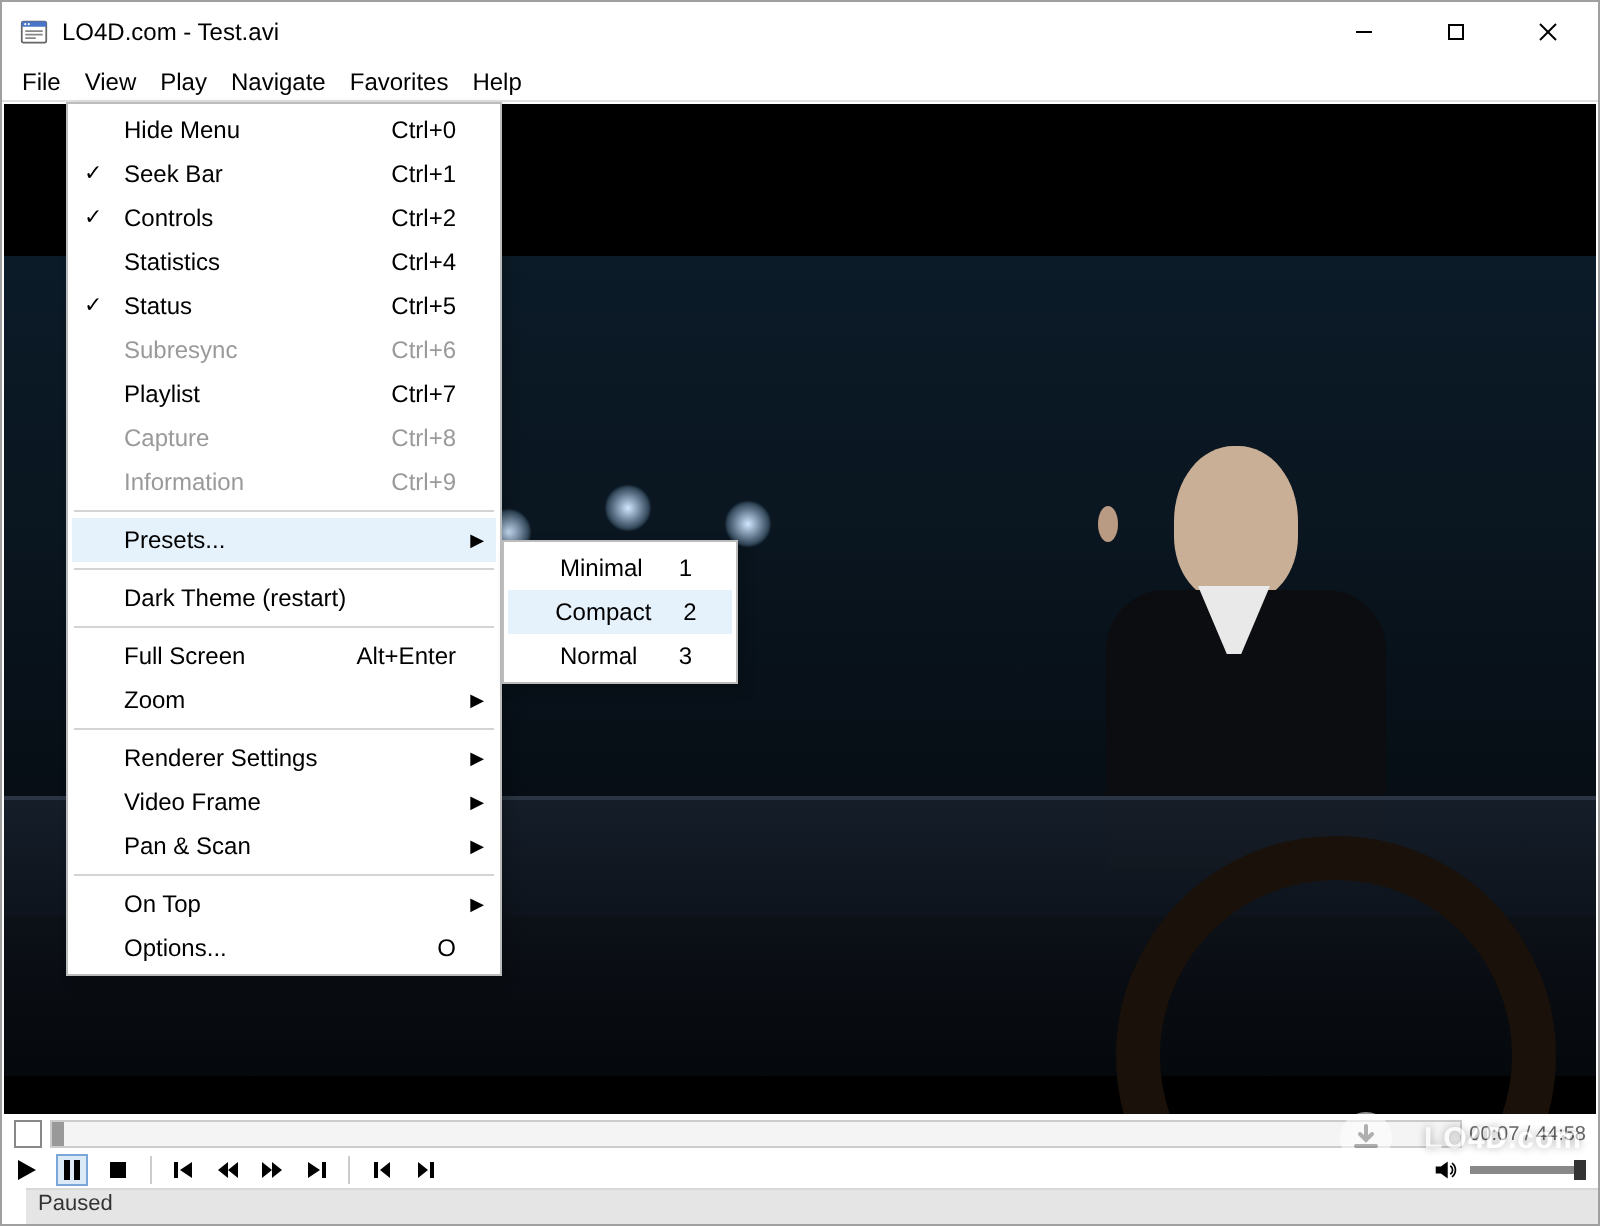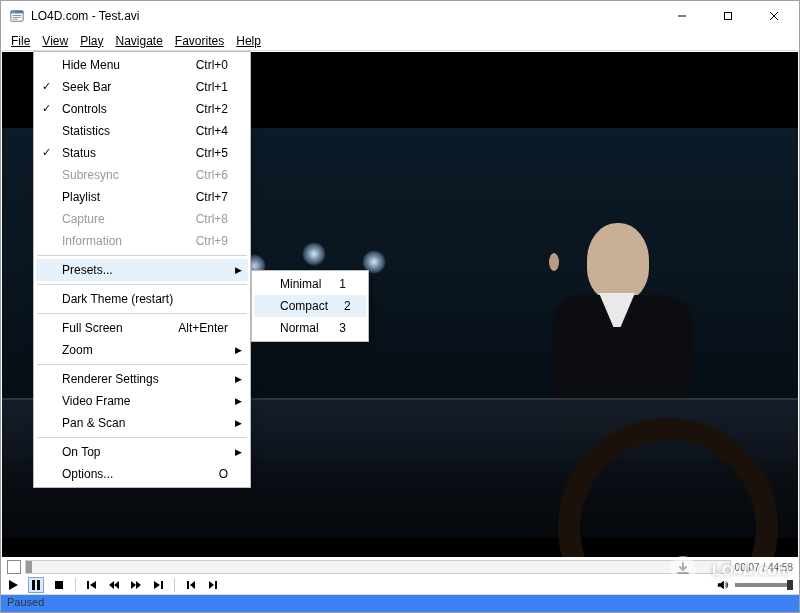--- a/index.html
+++ b/index.html
@@ -6,21 +6,21 @@
 body { width: 800px; height: 613px; overflow: hidden; background: #d0d0d0; }
 .window { width: 800px; height: 613px; background: #fff; border: 1px solid #a0a0a0; border-radius: 0; overflow: hidden; position: relative; }
 .titlebar { height: 30px; display: flex; align-items: center; padding: 0 2px 0 8px; background: #fff; }
 .app-icon { width: 16px; height: 16px; margin-right: 6px; display: inline-flex; align-items: center; justify-content: center; }
 .app-icon svg { width: 14px; height: 14px; }
 .title-text { font-size: 12px; color: #000; flex: 0 0 auto; }
 .title-spacer { flex: 1; }
 .win-btn { width: 46px; height: 30px; display: flex; align-items: center; justify-content: center; }
 .win-btn svg { width: 10px; height: 10px; }
 .menubar { height: 20px; background: #fff; display: flex; align-items: center; padding: 0 4px; border-bottom: 1px solid #e0e0e0; font-size: 12px; }
-.menubar-item { padding: 2px 6px; cursor: default; text-decoration: underline; }
+.menubar-item { padding: 2px 6px; cursor: default; }
 .video-area { position: absolute; top: 51px; left: 1px; right: 1px; bottom: 55px; background: #000; overflow: hidden; }
 .video-content { position: absolute; top: 76px; left: 0; right: 0; height: 330px; background: linear-gradient(180deg, #0b1b28 0%, #0a1620 40%, #050a10 100%); }
 .man { position:absolute; right:115px; top:95px; width:130px; height:200px; }
 .head { width:62px; height:78px; background:#c9af96; border-radius:48% 48% 42% 42%; position:absolute; left:34px; top:0; }
 .ear { position:absolute; width:10px; height:18px; background:#b99a82; border-radius:50%; left:-4px; top:30px;}
 .torso { position:absolute; top:72px; left:0; width:140px; height:140px; background:#0c0d10; border-radius:30px 30px 0 0;}
 .collar { position:absolute; top:70px; left:46px; width:36px; height:34px; background:#e9e9e9; clip-path: polygon(0 0,100% 0,60% 100%,40% 100%);}
 .lights { position:absolute; top:100px; left:40px; right:300px; height:60px;}
 .lights span { position:absolute; width:24px; height:24px; border-radius:50%; background: radial-gradient(circle,#cfe6ff 0%, rgba(150,190,230,0.3) 60%, transparent 70%); }
 .windshield { position:absolute; left:0; right:0; top:270px; height:140px; background: linear-gradient(180deg, rgba(30,40,55,0.6), rgba(5,8,12,0.95)); border-top:2px solid #2a3442;}
@@ -30,26 +30,26 @@
 .seek-track { flex:1; height:14px; background:#f4f4f4; border:1px solid #ccc; position:relative;}
 .seek-fill { position:absolute; left:0; top:0; bottom:0; width:0.8%; background:#999;}
 .time-txt { font-size:10px; color:#666; padding:0 4px; white-space:nowrap;}
 .controls-row { position:absolute; left:0; right:0; bottom:18px; height:18px; background:#fff; display:flex; align-items:center; padding:0 6px; gap:10px;}
 .ctl-btn svg { width:12px; height:12px; display:block;}
 .ctl-sep { width:1px; height:14px; background:#ccc;}
 .ctl-btn.active { outline:1px solid #7aa7d8; background:#dce9f7; padding:1px;}
 .vol { margin-left:auto; display:flex; align-items:center; gap:6px;}
 .vol-track { width:58px; height:4px; background:#888; position:relative;}
 .vol-thumb { position:absolute; right:0; top:-3px; width:6px; height:10px; background:#333;}
-.statusbar { position:absolute; left:0; right:0; bottom:0; height:18px; background:#3b82f6; border-top:1px solid #d8d8d8; font-size:11px; color:#333; padding:1px 6px;}
+.statusbar { position:absolute; left:12px; right:0; bottom:0; height:18px; background:#e5e5e5; border-top:1px solid #d8d8d8; font-size:11px; color:#333; padding:1px 6px;}
 .menu { position:absolute; background:#fff; border:1px solid #bcbcbc; box-shadow:3px 3px 6px rgba(0,0,0,.2); font-size:12px; padding:2px;}
 .menu-main { left:32px; top:50px; width:218px;}
 .menu-sub { left:250px; top:269px; width:118px;}
 .mi { display:flex; align-items:center; height:22px; padding:0 20px 0 26px; position:relative; cursor:default; white-space:nowrap;}
-.mi.highlight { background:#e5f1fb;}
+.mi.highlight { background:#e5f1fb;justify-content:center;}
 .mi.disabled { color:#9a9a9a;}
 .mi .chk { position:absolute; left:6px; top:4px; font-size:11px;}
 .mi .lbl { flex:1;}
 .mi .sc { color:#000000; font-size:12px; padding-left:16px;}
 .mi.disabled .sc { color:#9a9a9a;}
 .mi .arrow { position:absolute; right:6px; font-size:9px;}
 .msep { height:1px; background:#d4d4d4; margin:3px 1px;}
 .watermark { position:absolute; right:8px; bottom:30px; display:flex; align-items:center; gap:16px; opacity:.55; }
 .watermark-circle { width:26px; height:26px; border-radius:50%; background:#fff; display:flex; align-items:center; justify-content:center;}
 .watermark-text { color:#fff; font-size:15px; font-weight:600; letter-spacing:.5px; text-shadow:0 0 4px rgba(0,0,0,.6);}

